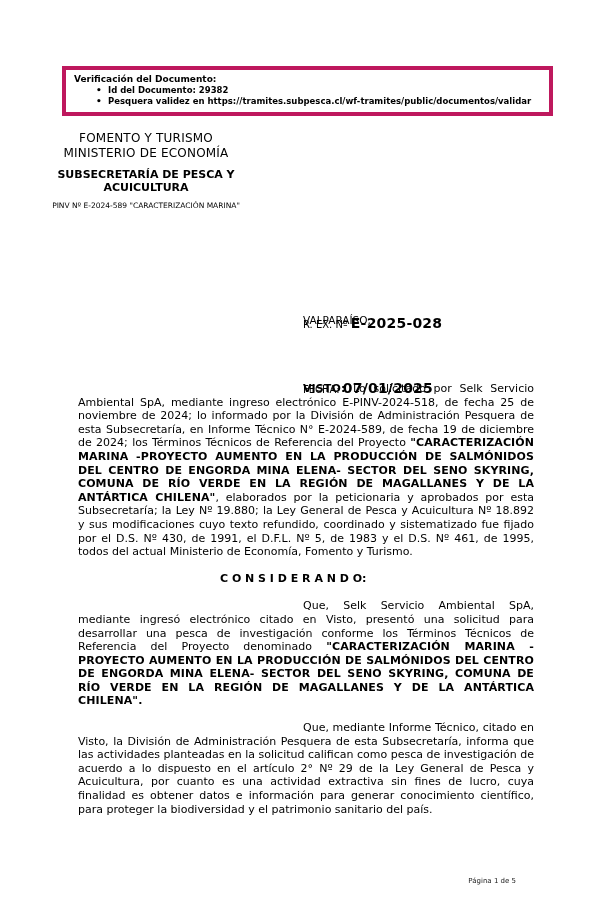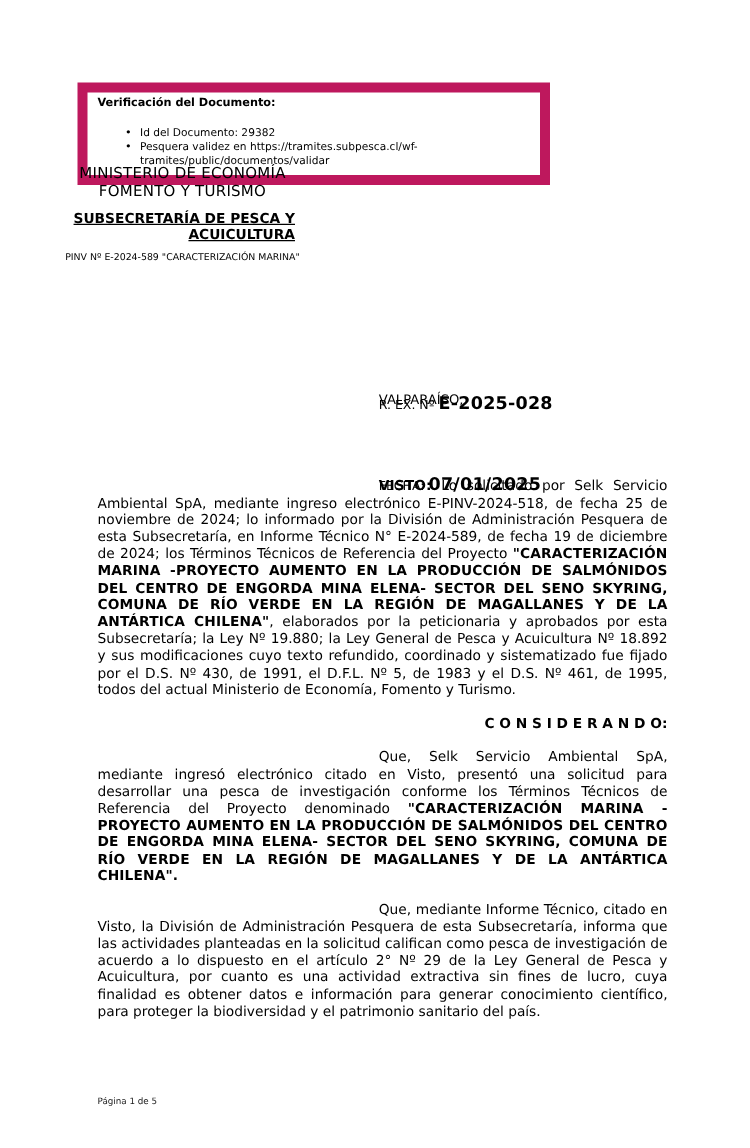--- a/index.html
+++ b/index.html
@@ -9,47 +9,46 @@
     width:600px; height:918px;
     margin:0 auto;
     background:#ffffff;
     color:#000000;
     font-family:"DejaVu Sans", sans-serif;
     overflow:hidden;
   }
 
   
   .verify-box {
-    position:absolute; left:62px; top:66px; width:378px;
-    border:8px solid #be185d;
+    position:absolute; left:62px; top:66px; width:491px;
+    border:4px solid #be185d;
     padding:4px 6px 5px 8px;
   }
   .verify-title { font-size:9px; font-weight:bold; line-height:11px; }
-  .verify-list { margin-top:13px; }
+  .verify-list { margin-top:0;font-weight:bold; }
   .verify-item {
     font-size:8.5px; line-height:11px;
     padding-left:34px; position:relative;
   }
   .verify-item::before {
     content:"•";
     position:absolute; left:22px; top:0;
     font-size:9px;
   }
 
   
   .letterhead {
     position:absolute; left:38px; top:131px; width:216px;
     text-align:center;
   }
   .ministry { font-size:12px; line-height:14.5px; letter-spacing:0.2px; }
   .subsecretaria {
     margin-top:8px;
     font-size:11px; line-height:13px; font-weight:bold;
-    text-decoration:underline;
-    width:180px; margin-left:auto; margin-right:auto;text-align:right;
+    width:180px; margin-left:auto; margin-right:auto;
   }
   .pinv {
     margin-top:7px;
     font-size:7.5px; line-height:9.5px;
     width:190px; margin-left:auto; margin-right:auto;
   }
 
   
   .subject {
     position:absolute; left:303px; top:222px; width:233px;
@@ -64,50 +63,51 @@
   
   .bodytext {
     position:absolute; left:78px; top:382px; width:456px;
     font-size:11px; line-height:13.6px;
     text-align:justify;
   }
   .para { text-indent:225px; margin-bottom:13px; }
   .para b { letter-spacing:0.1px; }
   .heading-considerando {
     font-weight:bold;
-    text-align:right;
+    text-align:left;
     padding-left:142px;
     margin-bottom:14px;
     text-indent:0;
     font-size:11px;
   }
 
   
   .footer {
     position:absolute; left:78px; top:877px; width:438px;
+    text-align:right;
     font-size:7px; color:#1a1a1a;
   }
 </style>
 </head>
 <body>
 
 <div class="page">
 
   <div class="verify-box">
     <div class="verify-title">Verificación del Documento:</div>
     <div class="verify-list">
       <div class="verify-item">Id del Documento: 29382</div>
       <div class="verify-item">Pesquera validez en https://tramites.subpesca.cl/wf-tramites/public/documentos/validar</div>
     </div>
   </div>
 
   <div class="letterhead">
     <div class="ministry">
+      <div>FOMENTO Y TURISMO</div>
       <div>MINISTERIO DE ECONOMÍA</div>
-      <div>FOMENTO Y TURISMO</div>
     </div>
     <div class="subsecretaria">SUBSECRETARÍA DE PESCA Y ACUICULTURA</div>
     <div class="pinv">PINV Nº E-2024-589 "CARACTERIZACIÓN MARINA"</div>
   </div>
 
 
   <div class="city">VALPARAÍSO,</div>
 
   <div class="rexline"><span>R. EX. Nº </span><b>E-2025-028</b></div>
 

